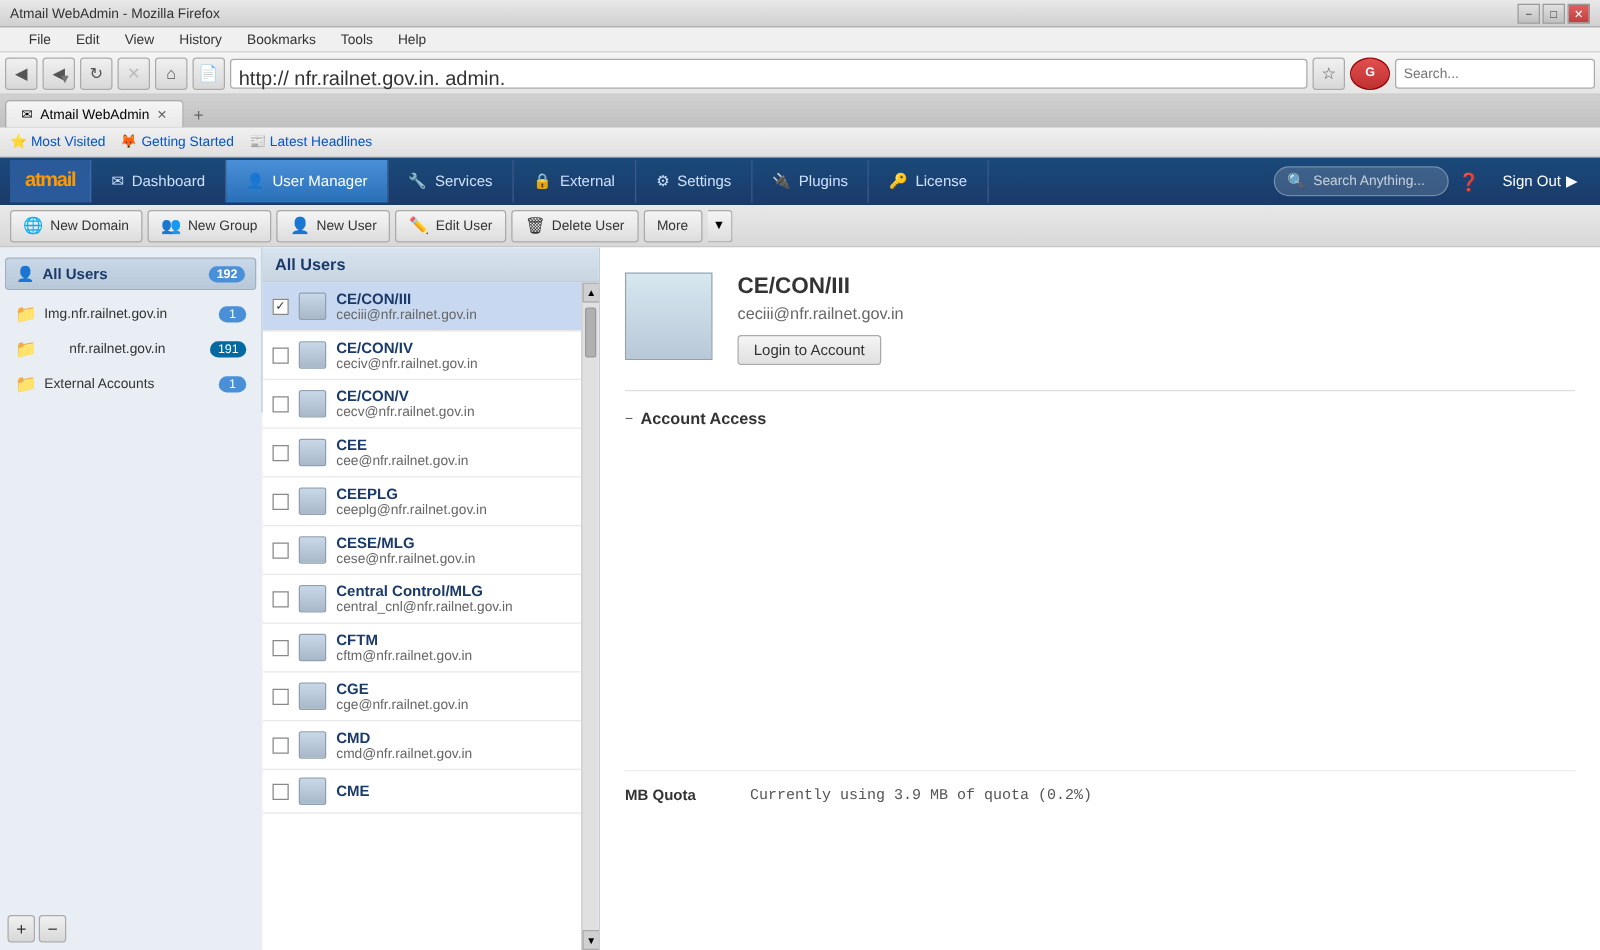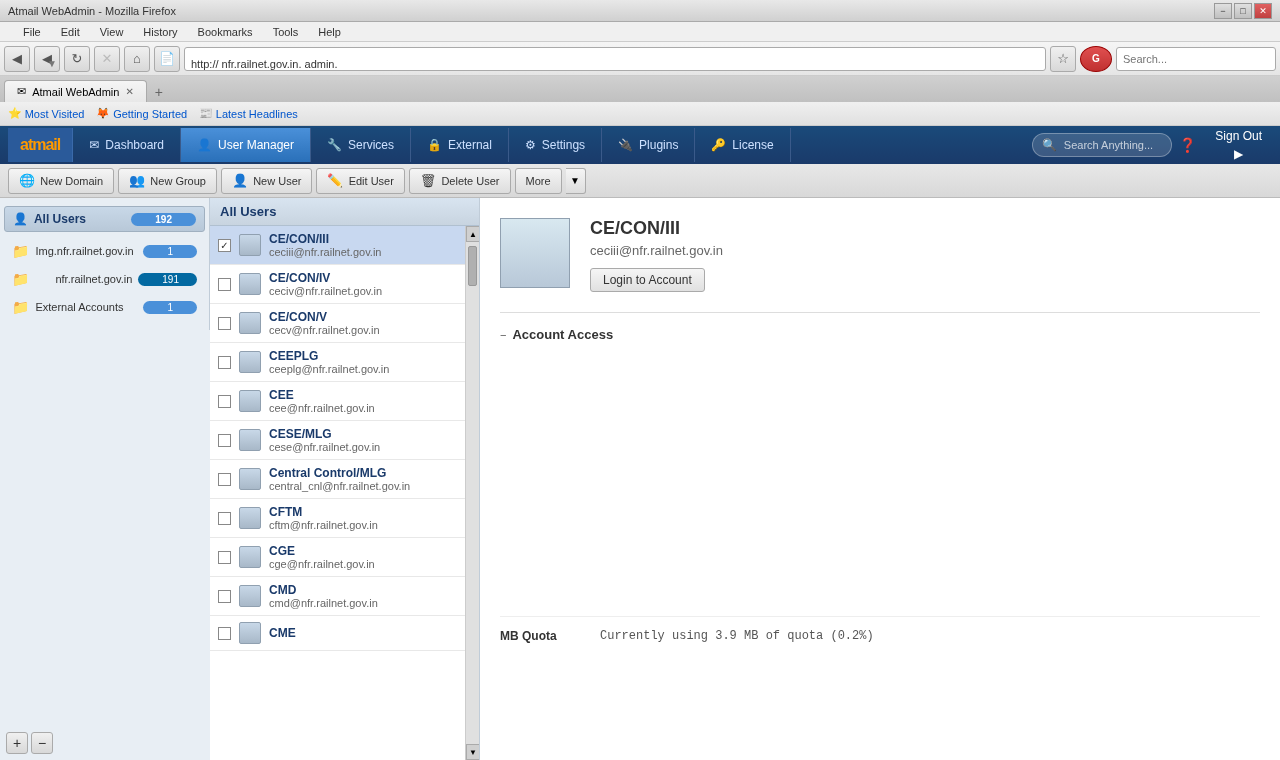--- a/index.html
+++ b/index.html
@@ -59,21 +59,21 @@
     .address-bar {
       flex: 1;
       height: 24px;
       border: 1px solid #aaa;
       border-radius: 3px;
       padding: 0 6px;
       font-size: 11px;
       background: white;
       display: flex; align-items: center;
     }
-    .address-text { font-size: 11px; color: #333; margin-top: 11px; }
+    .address-text { font-size: 16px; color: #333; margin-top: 11px; }
     .search-bar {
       width: 160px; height: 24px;
       border: 1px solid #aaa;
       border-radius: 3px;
       padding: 0 6px;
       font-size: 11px;
       background: white;
     }
 
     .bookmarks-bar {
@@ -158,21 +158,21 @@
       font-size: 11px;
       width: 140px;
       display: flex; align-items: center; gap: 6px;
     }
     .nav-help { color: #cce0ff; cursor: pointer; font-size: 14px; padding: 0 8px; }
     .nav-signout {
       color: white;
       font-size: 12px;
       padding: 4px 10px;
       cursor: pointer;
-      display: flex; align-items: center; gap: 4px; flex-direction: column;
+      display: flex; align-items: center; gap: 4px;
     }
 
     
     .toolbar {
       background: linear-gradient(to bottom, #e8e8e8, #d8d8d8);
       height: 34px;
       display: flex;
       align-items: center;
       padding: 0 8px;
       gap: 4px;
@@ -239,21 +239,21 @@
       display: flex;
       align-items: center;
       gap: 6px;
       margin-bottom: 2px;
     }
     .sidebar-item-label { flex: 1; }
     .sidebar-badge {
       background: #4a90d9;
       color: white;
       border-radius: 10px;
-      padding: 1px 24px;
+      padding: 1px 6px;
       font-size: 10px;
       min-width: 22px;
       text-align: center;
     }
     .sidebar-badge.green { background: #0369a1; }
     .folder-icon { font-size: 14px; color: #e8a020; }
     .sidebar-add-btn, .sidebar-remove-btn {
       width: 22px; height: 22px;
       background: linear-gradient(to bottom, #f0f0f0, #d8d8d8);
       border: 1px solid #aaa;
@@ -597,31 +597,31 @@
             <div class="user-info-sm">
               <div class="user-name-sm">CE/CON/V</div>
               <div class="user-email-sm">cecv@nfr.railnet.gov.in</div>
             </div>
           </div>
 
           <div class="user-list-item">
             <div class="user-checkbox"></div>
             <div class="user-avatar-sm"></div>
             <div class="user-info-sm">
+              <div class="user-name-sm">CEE</div>
+              <div class="user-email-sm">cee@nfr.railnet.gov.in</div>
+            </div>
+          </div>
+
+          <div class="user-list-item">
+            <div class="user-checkbox"></div>
+            <div class="user-avatar-sm"></div>
+            <div class="user-info-sm">
               <div class="user-name-sm">CEEPLG</div>
               <div class="user-email-sm">ceeplg@nfr.railnet.gov.in</div>
-            </div>
-          </div>
-
-          <div class="user-list-item">
-            <div class="user-checkbox"></div>
-            <div class="user-avatar-sm"></div>
-            <div class="user-info-sm">
-              <div class="user-name-sm">CEE</div>
-              <div class="user-email-sm">cee@nfr.railnet.gov.in</div>
             </div>
           </div>
 
           <div class="user-list-item">
             <div class="user-checkbox"></div>
             <div class="user-avatar-sm"></div>
             <div class="user-info-sm">
               <div class="user-name-sm">CESE/MLG</div>
               <div class="user-email-sm">cese@nfr.railnet.gov.in</div>
             </div>

